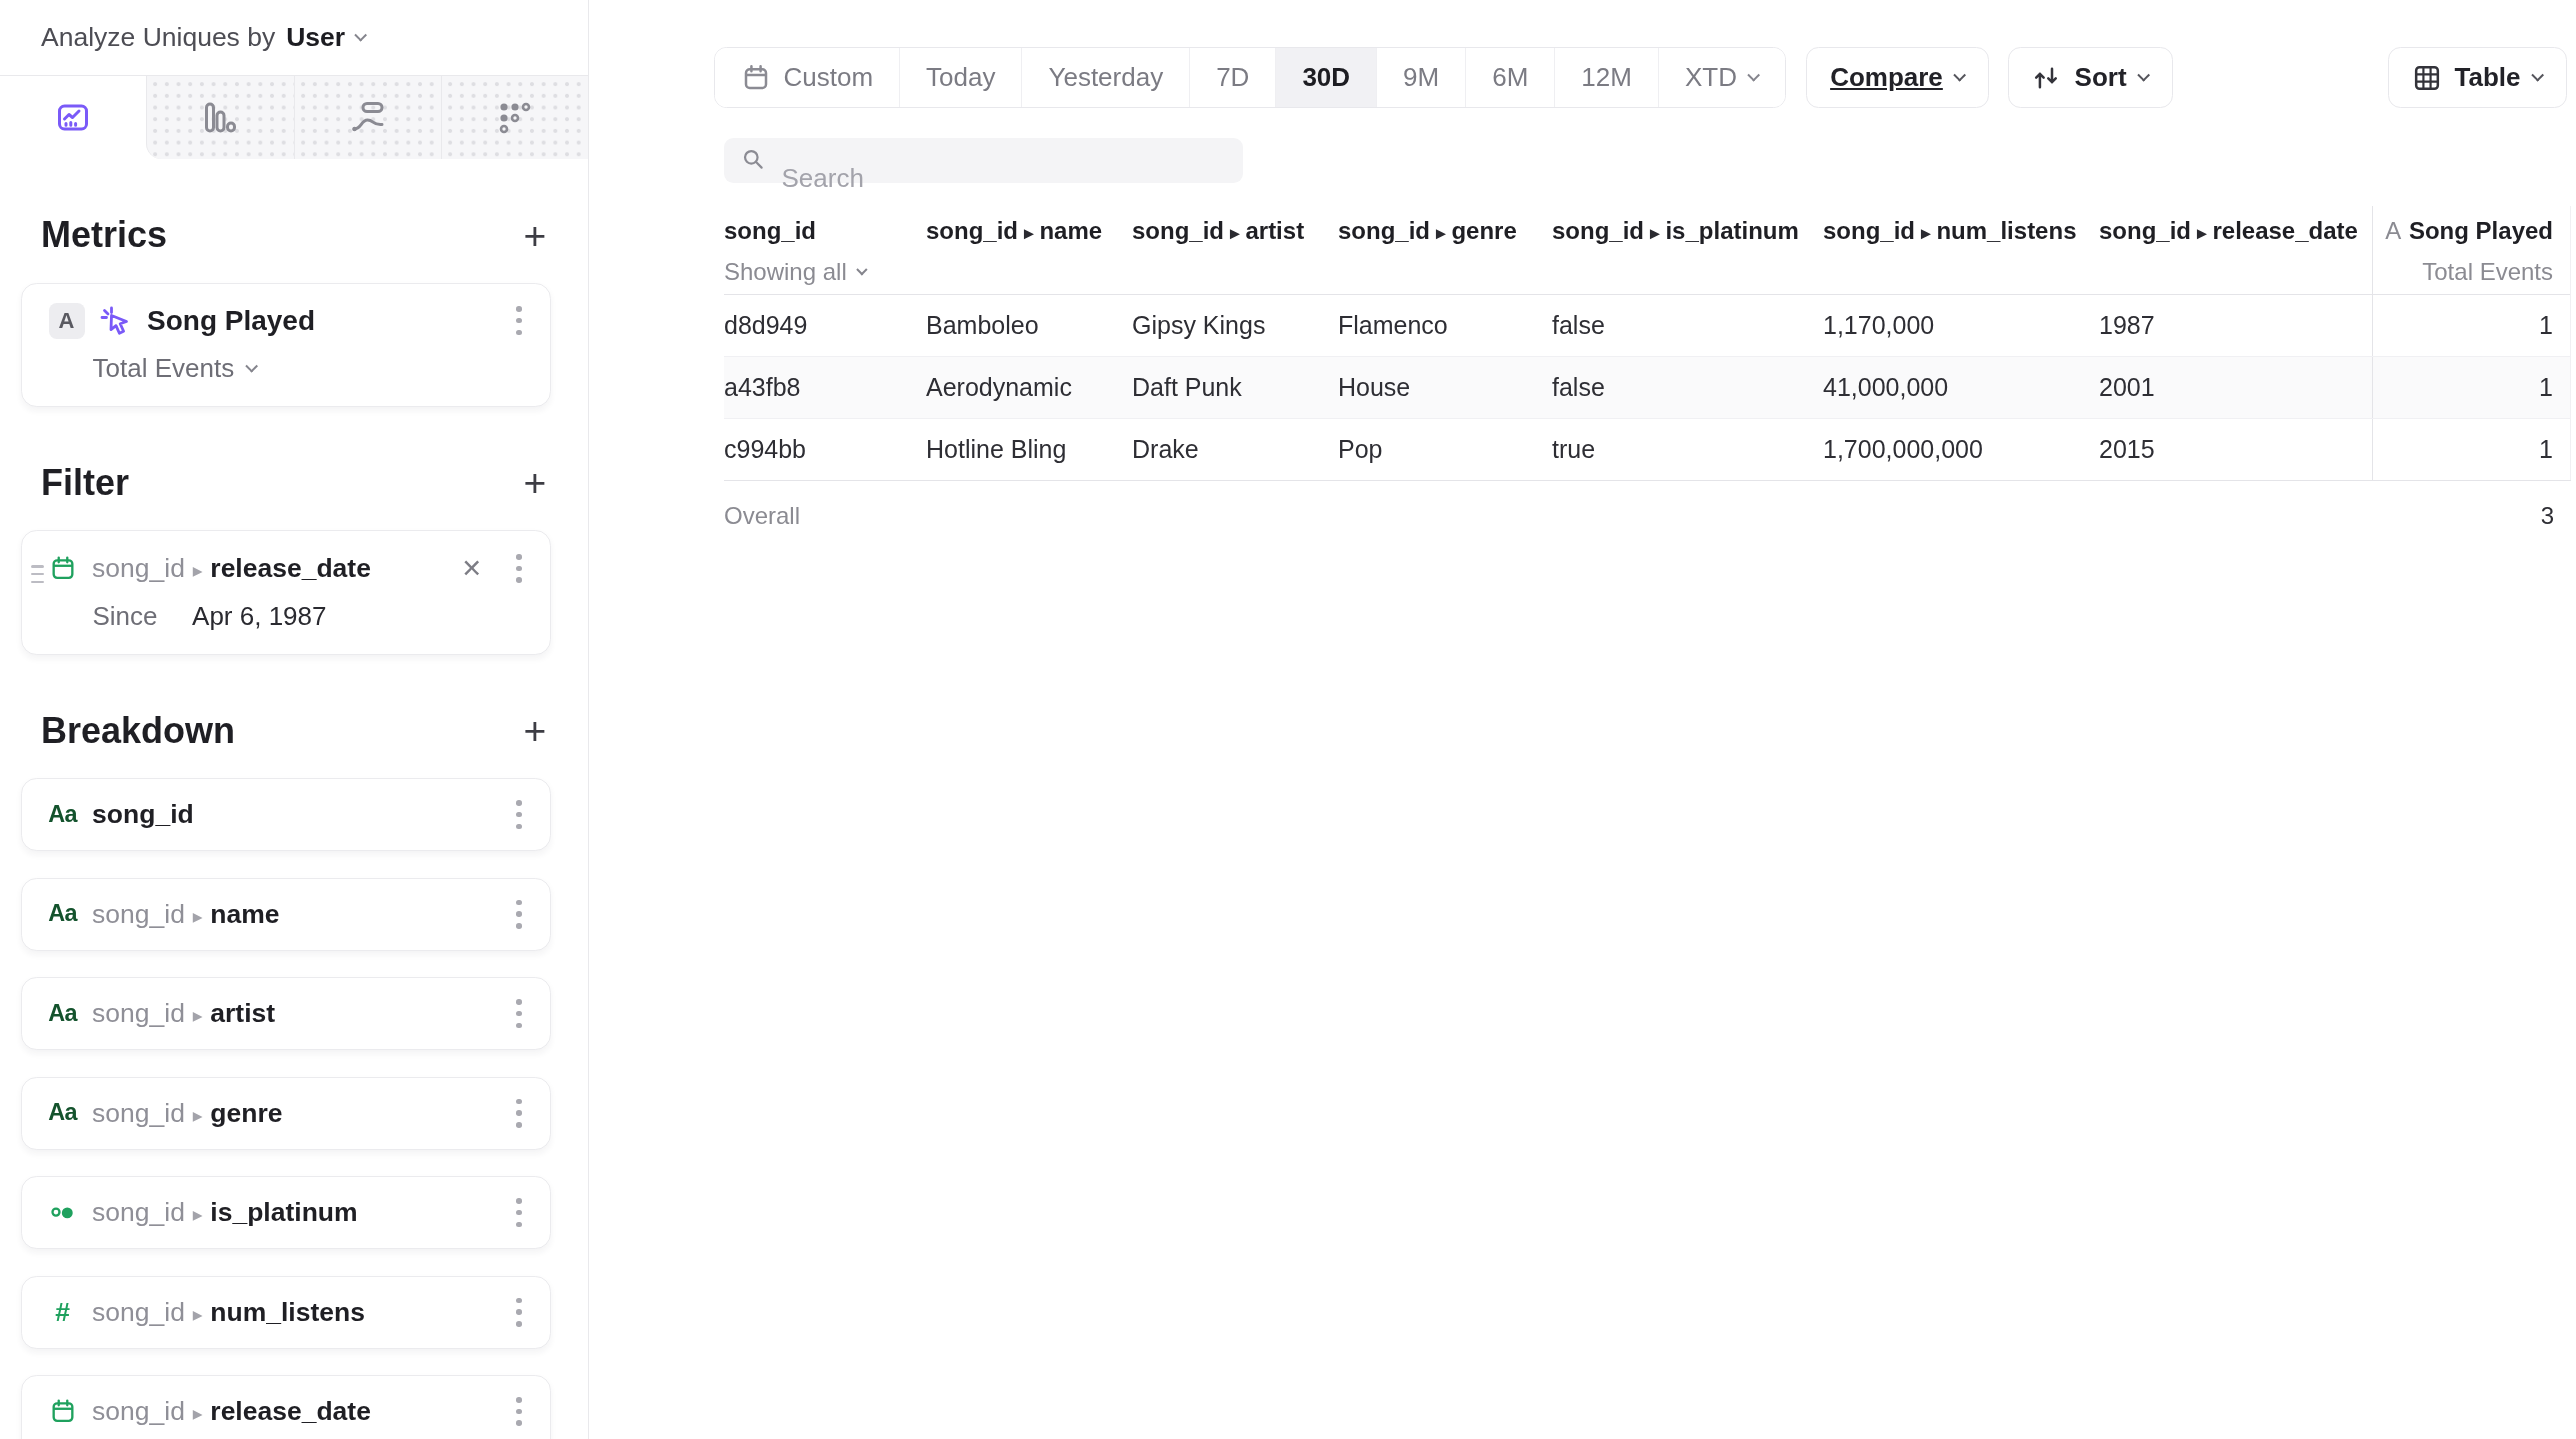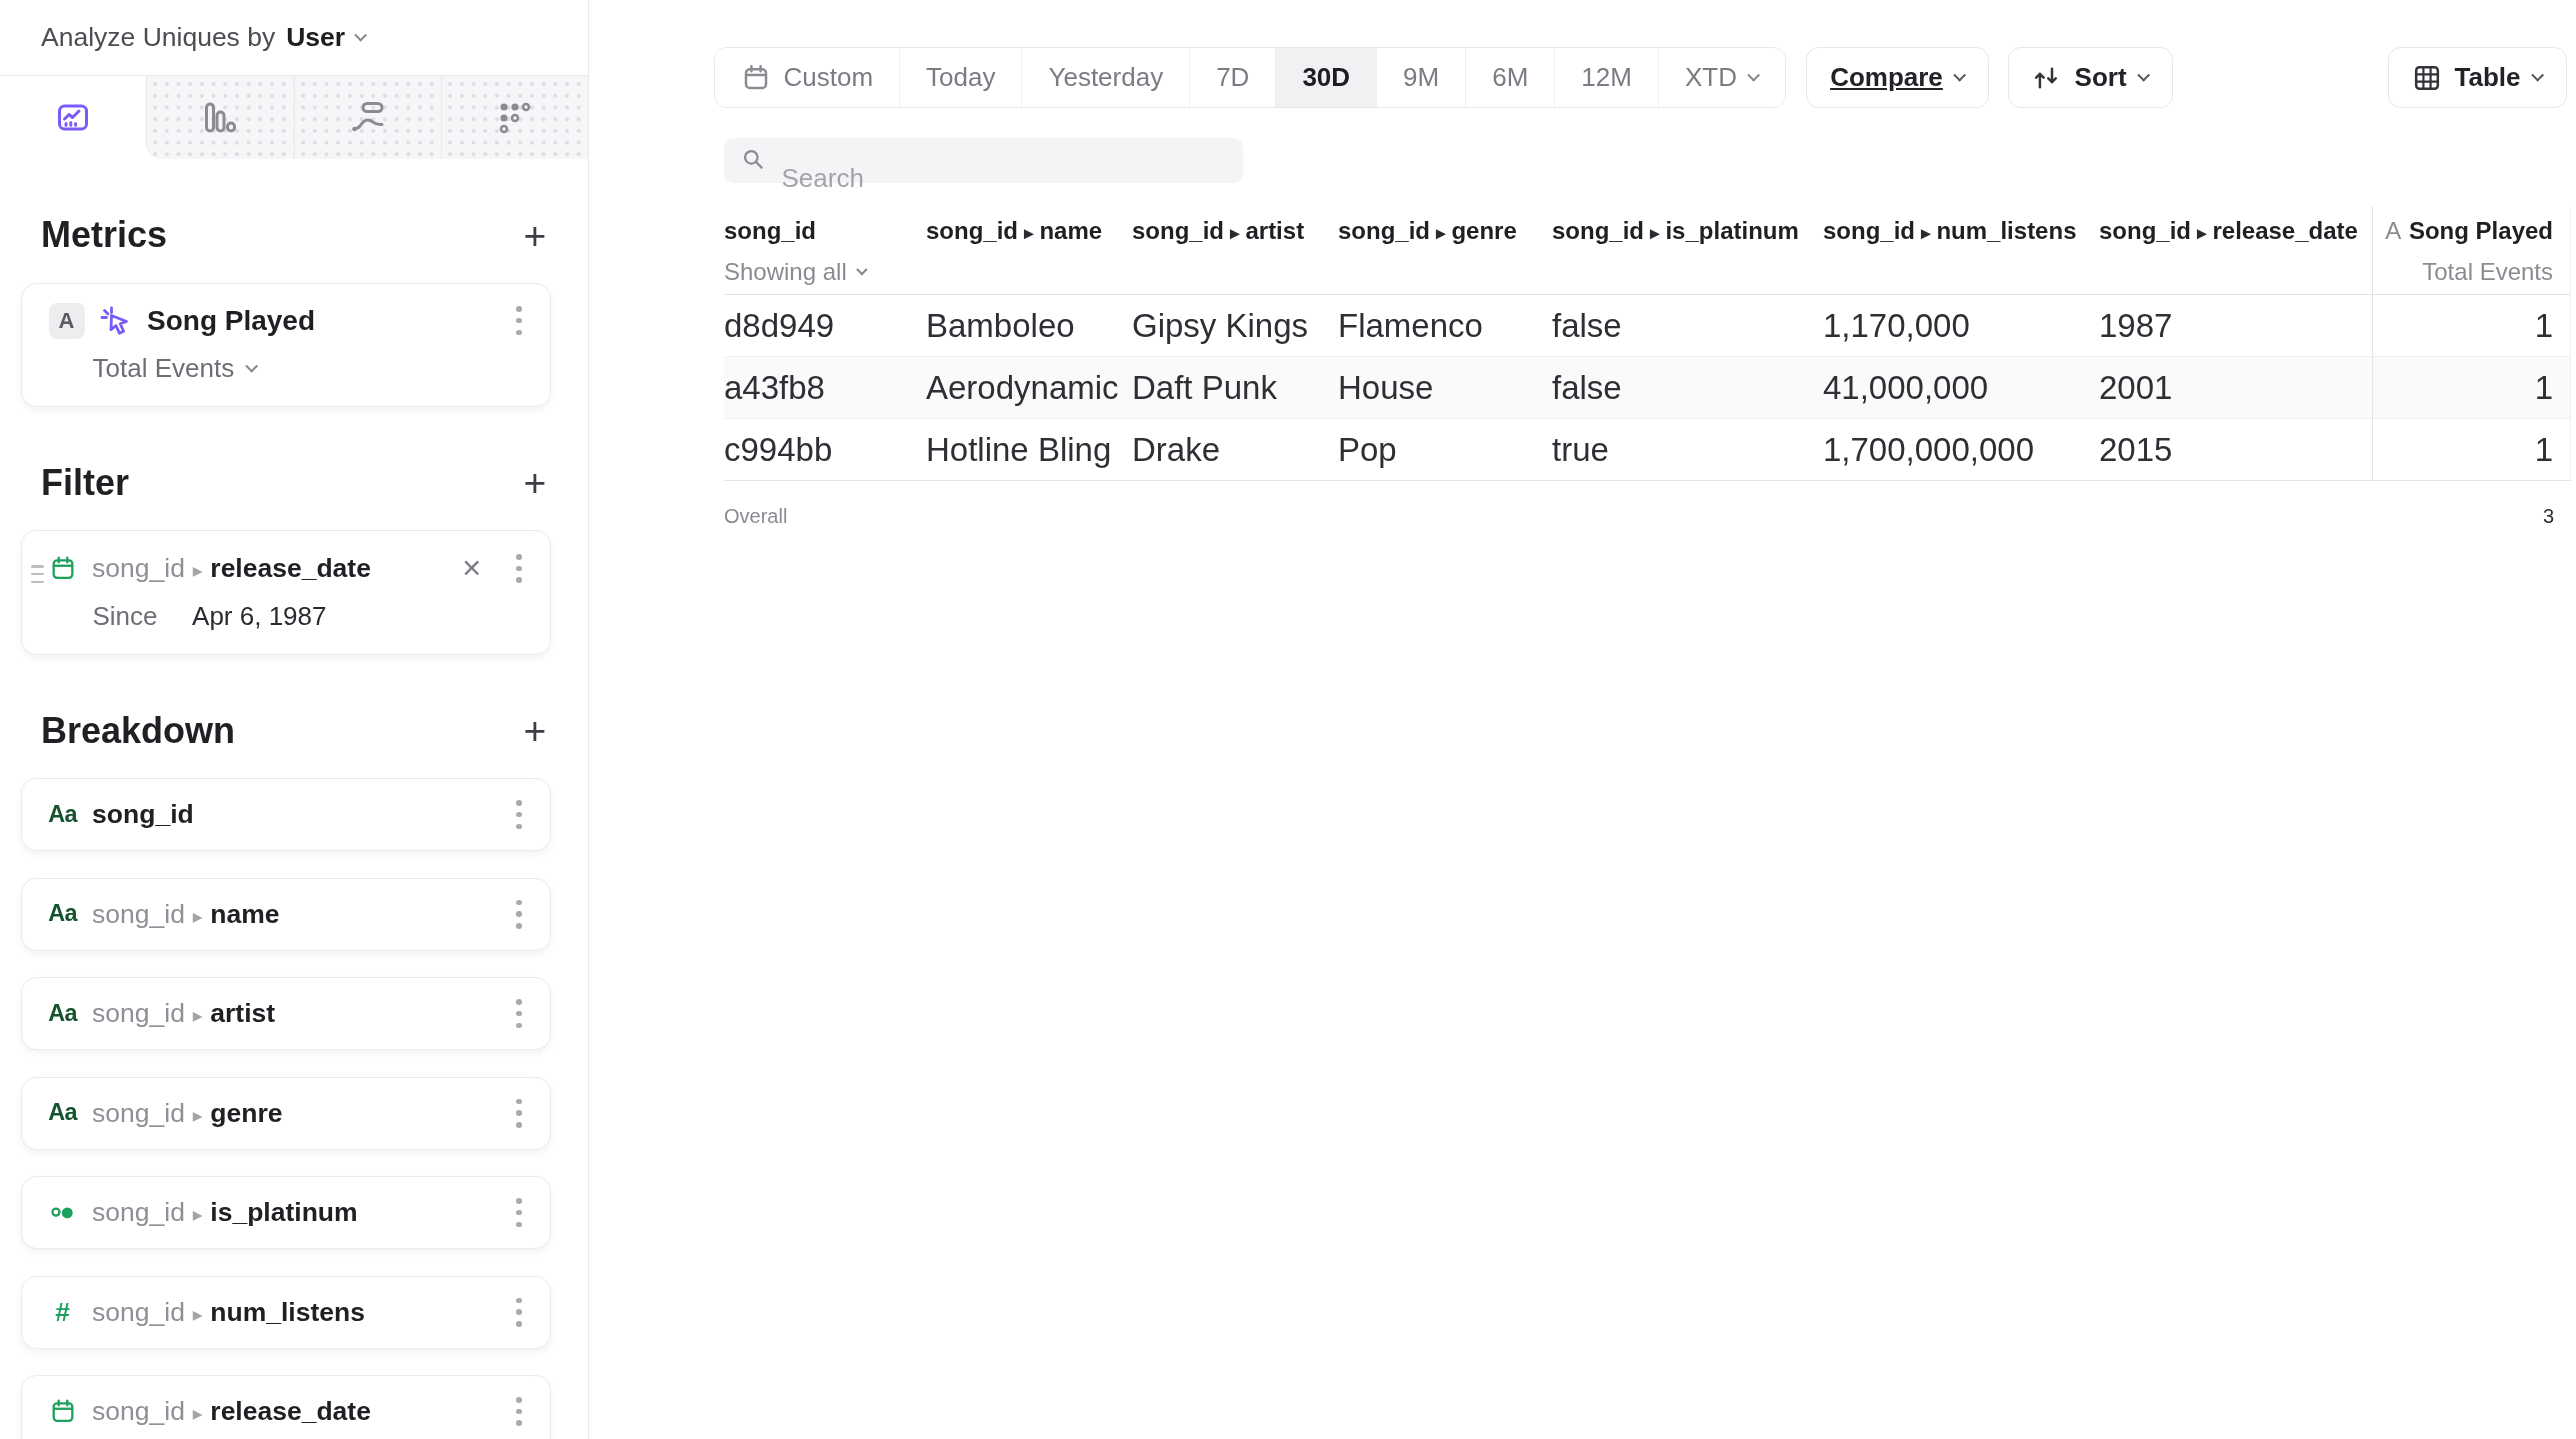--- a/index.html
+++ b/index.html
@@ -103,28 +103,28 @@
   .hcaret { font-size: 18px; margin: 0 6.2px; color: #2a2a30; }
   .showing { margin-top: 12.5px; display: flex; align-items: center; gap: 11px;
              font-size: 24px; font-weight: 400; color: #8b8b92; cursor: pointer; }
   .chev.small { width: 7.8px; height: 7.8px; }
   .th.metric { text-align: right; padding-right: 17px; border-left: 1.6px solid #e4e4e8;
                border-right: 1.6px solid #f0f0f3; height: 89px; }
   .th.metric .hline { justify-content: flex-end; }
   .mletter { color: #8b8b92; font-weight: 400; margin-right: 7.8px; }
   .msub { margin-top: 12.5px; font-size: 24px; font-weight: 400; color: #8b8b92; }
   .trow { display: grid; grid-template-columns: var(--cols); height: 62px; align-items: center;
-          font-size: 33px; color: #2e2e34; border-bottom: 1.6px solid #f0f0f3; }
+          font-size: 25px; color: #2e2e34; border-bottom: 1.6px solid #f0f0f3; }
   .trow.alt { background: #fafafb; }
   .trow:last-of-type { border-bottom: 1.6px solid #e4e4e8; }
   .td { padding-right: 18.7px; white-space: nowrap; overflow: hidden; }
   .td.metric { height: 100%; display: flex; align-items: center; justify-content: flex-end;
                padding-right: 17px; border-left: 1.6px solid #e4e4e8; border-right: 1.6px solid #f0f0f3; }
   .overall { display: grid; grid-template-columns: var(--cols); height: 70px; align-items: center;
-             font-size: 20px; }
+             font-size: 24px; }
   .overall .olabel { grid-column: 1; color: #8b8b92; }
   .overall .ovalue { grid-column: 8; text-align: right; padding-right: 17px; color: #2e2e34; }
 </style>
 </head>
 <body>
 
 <div class="app">
 
   <aside class="sidebar">
     <div class="analyze-row">

